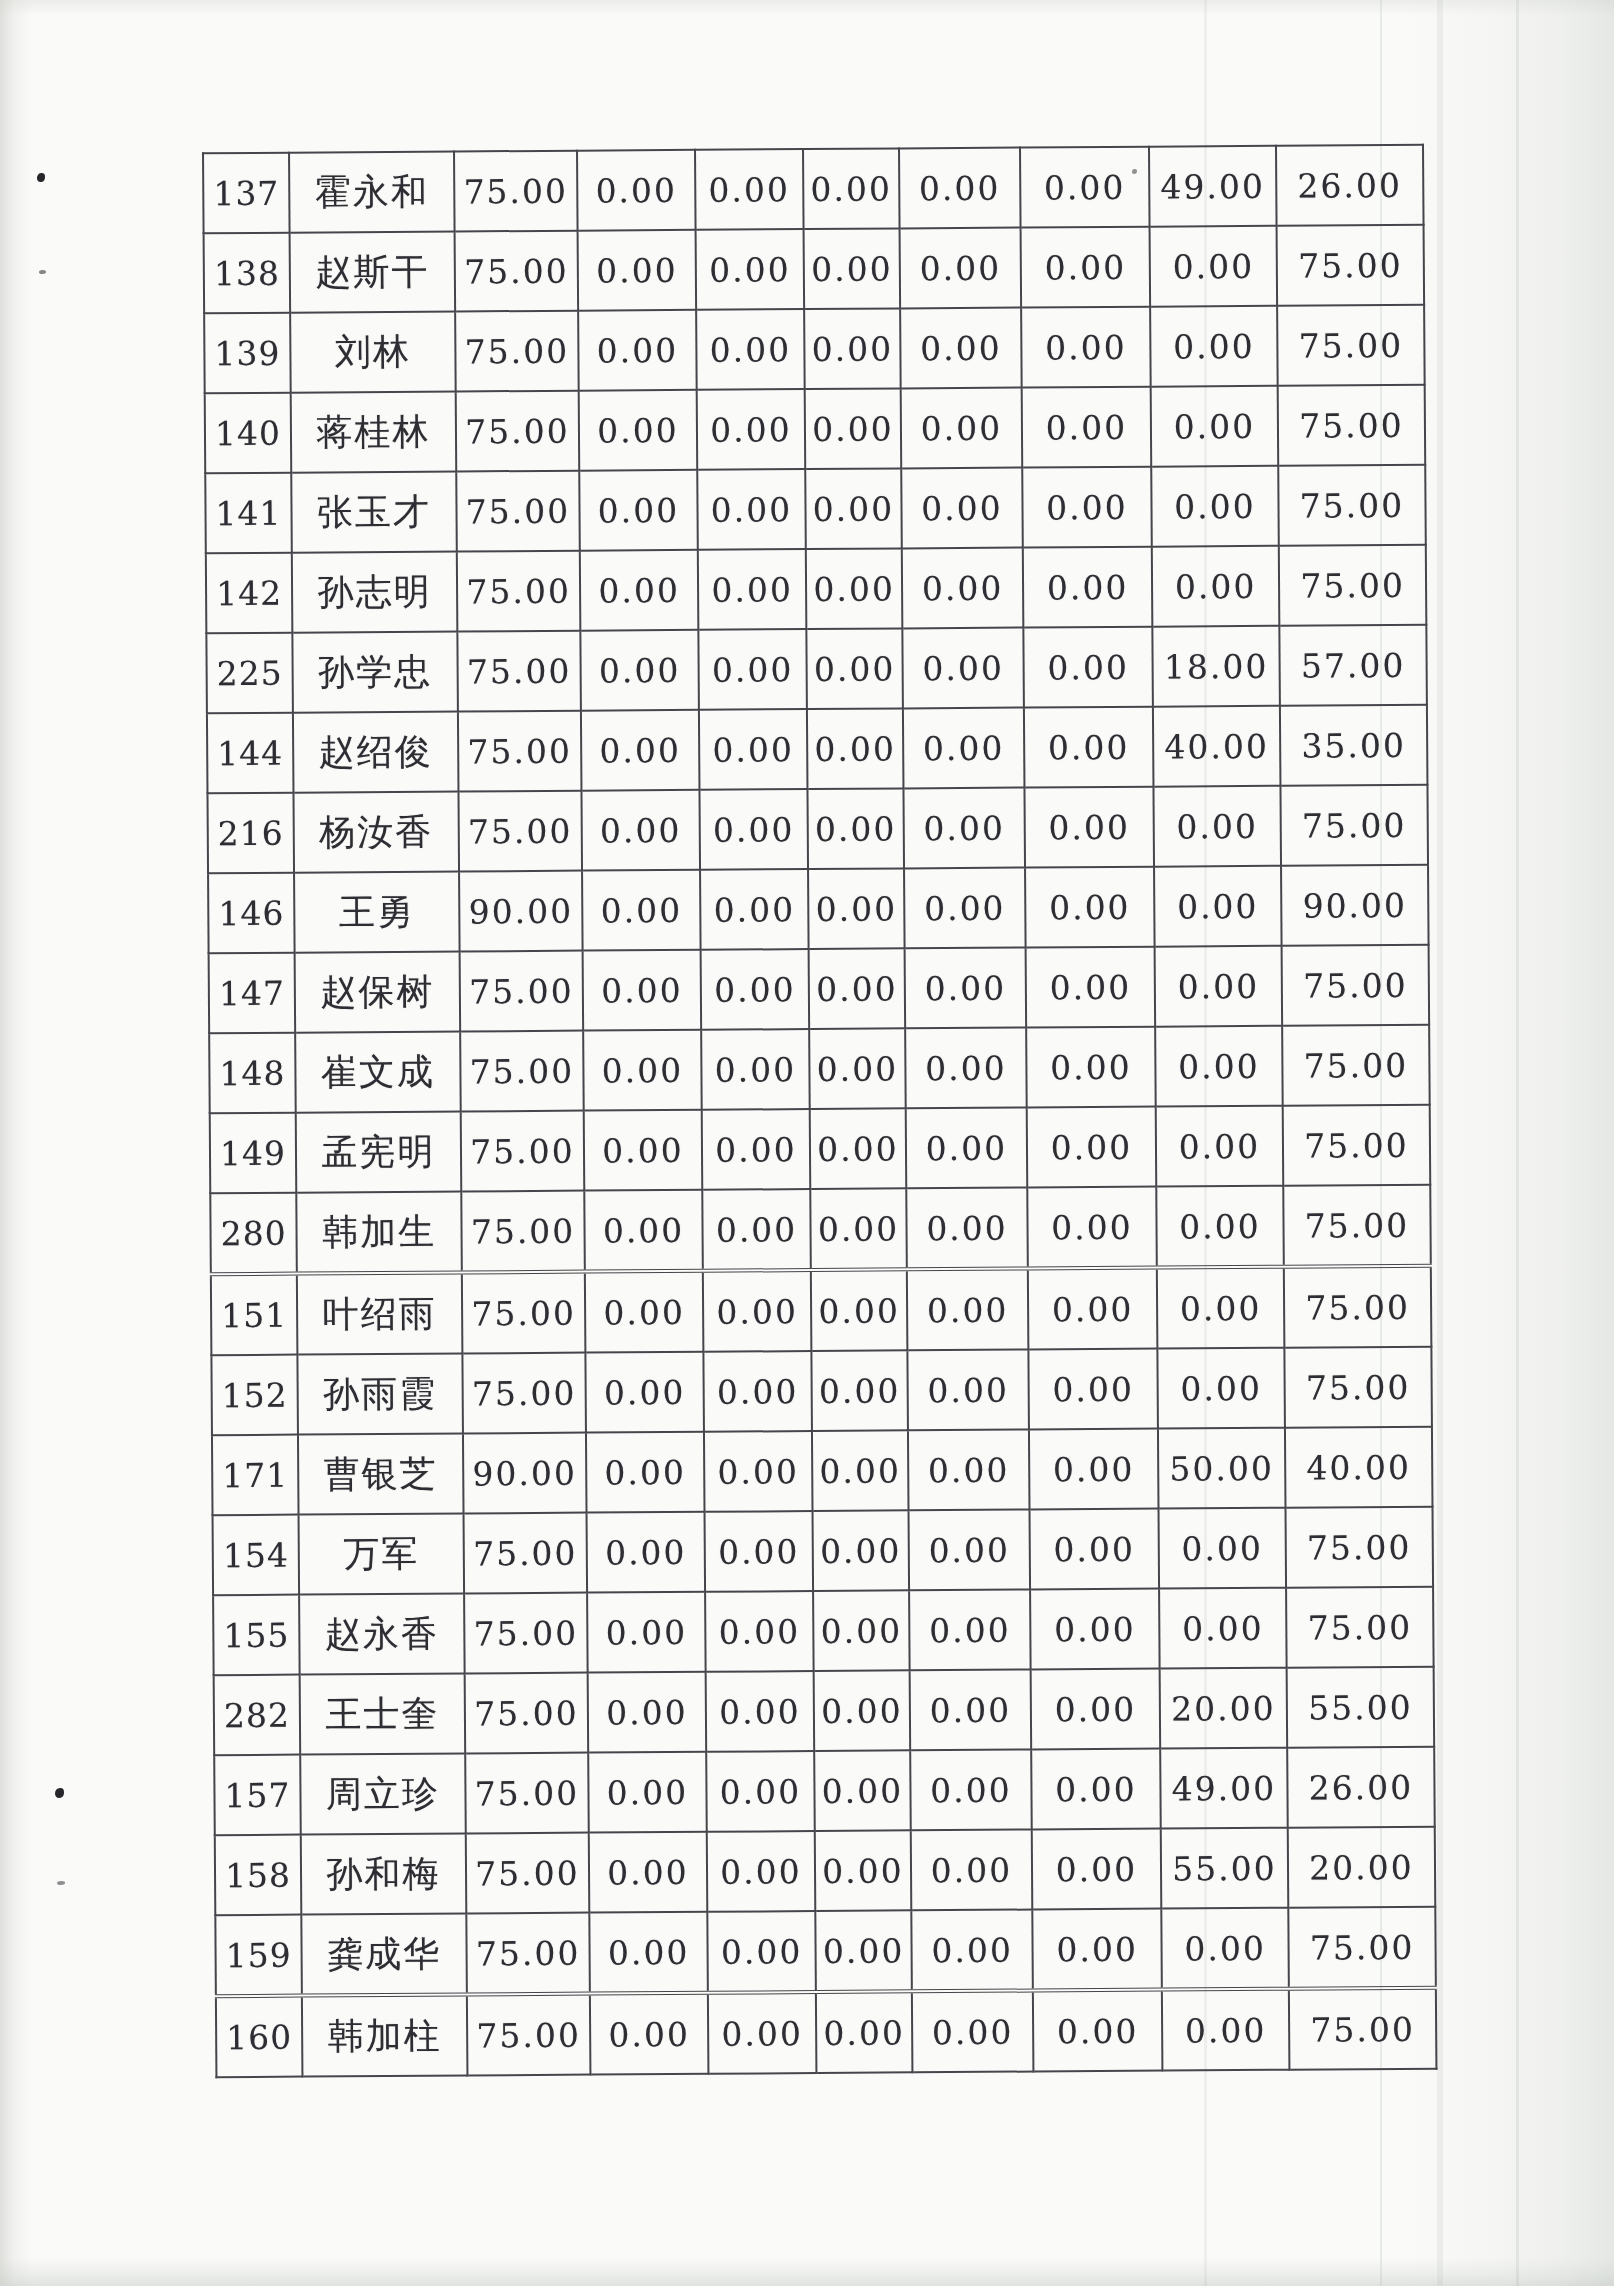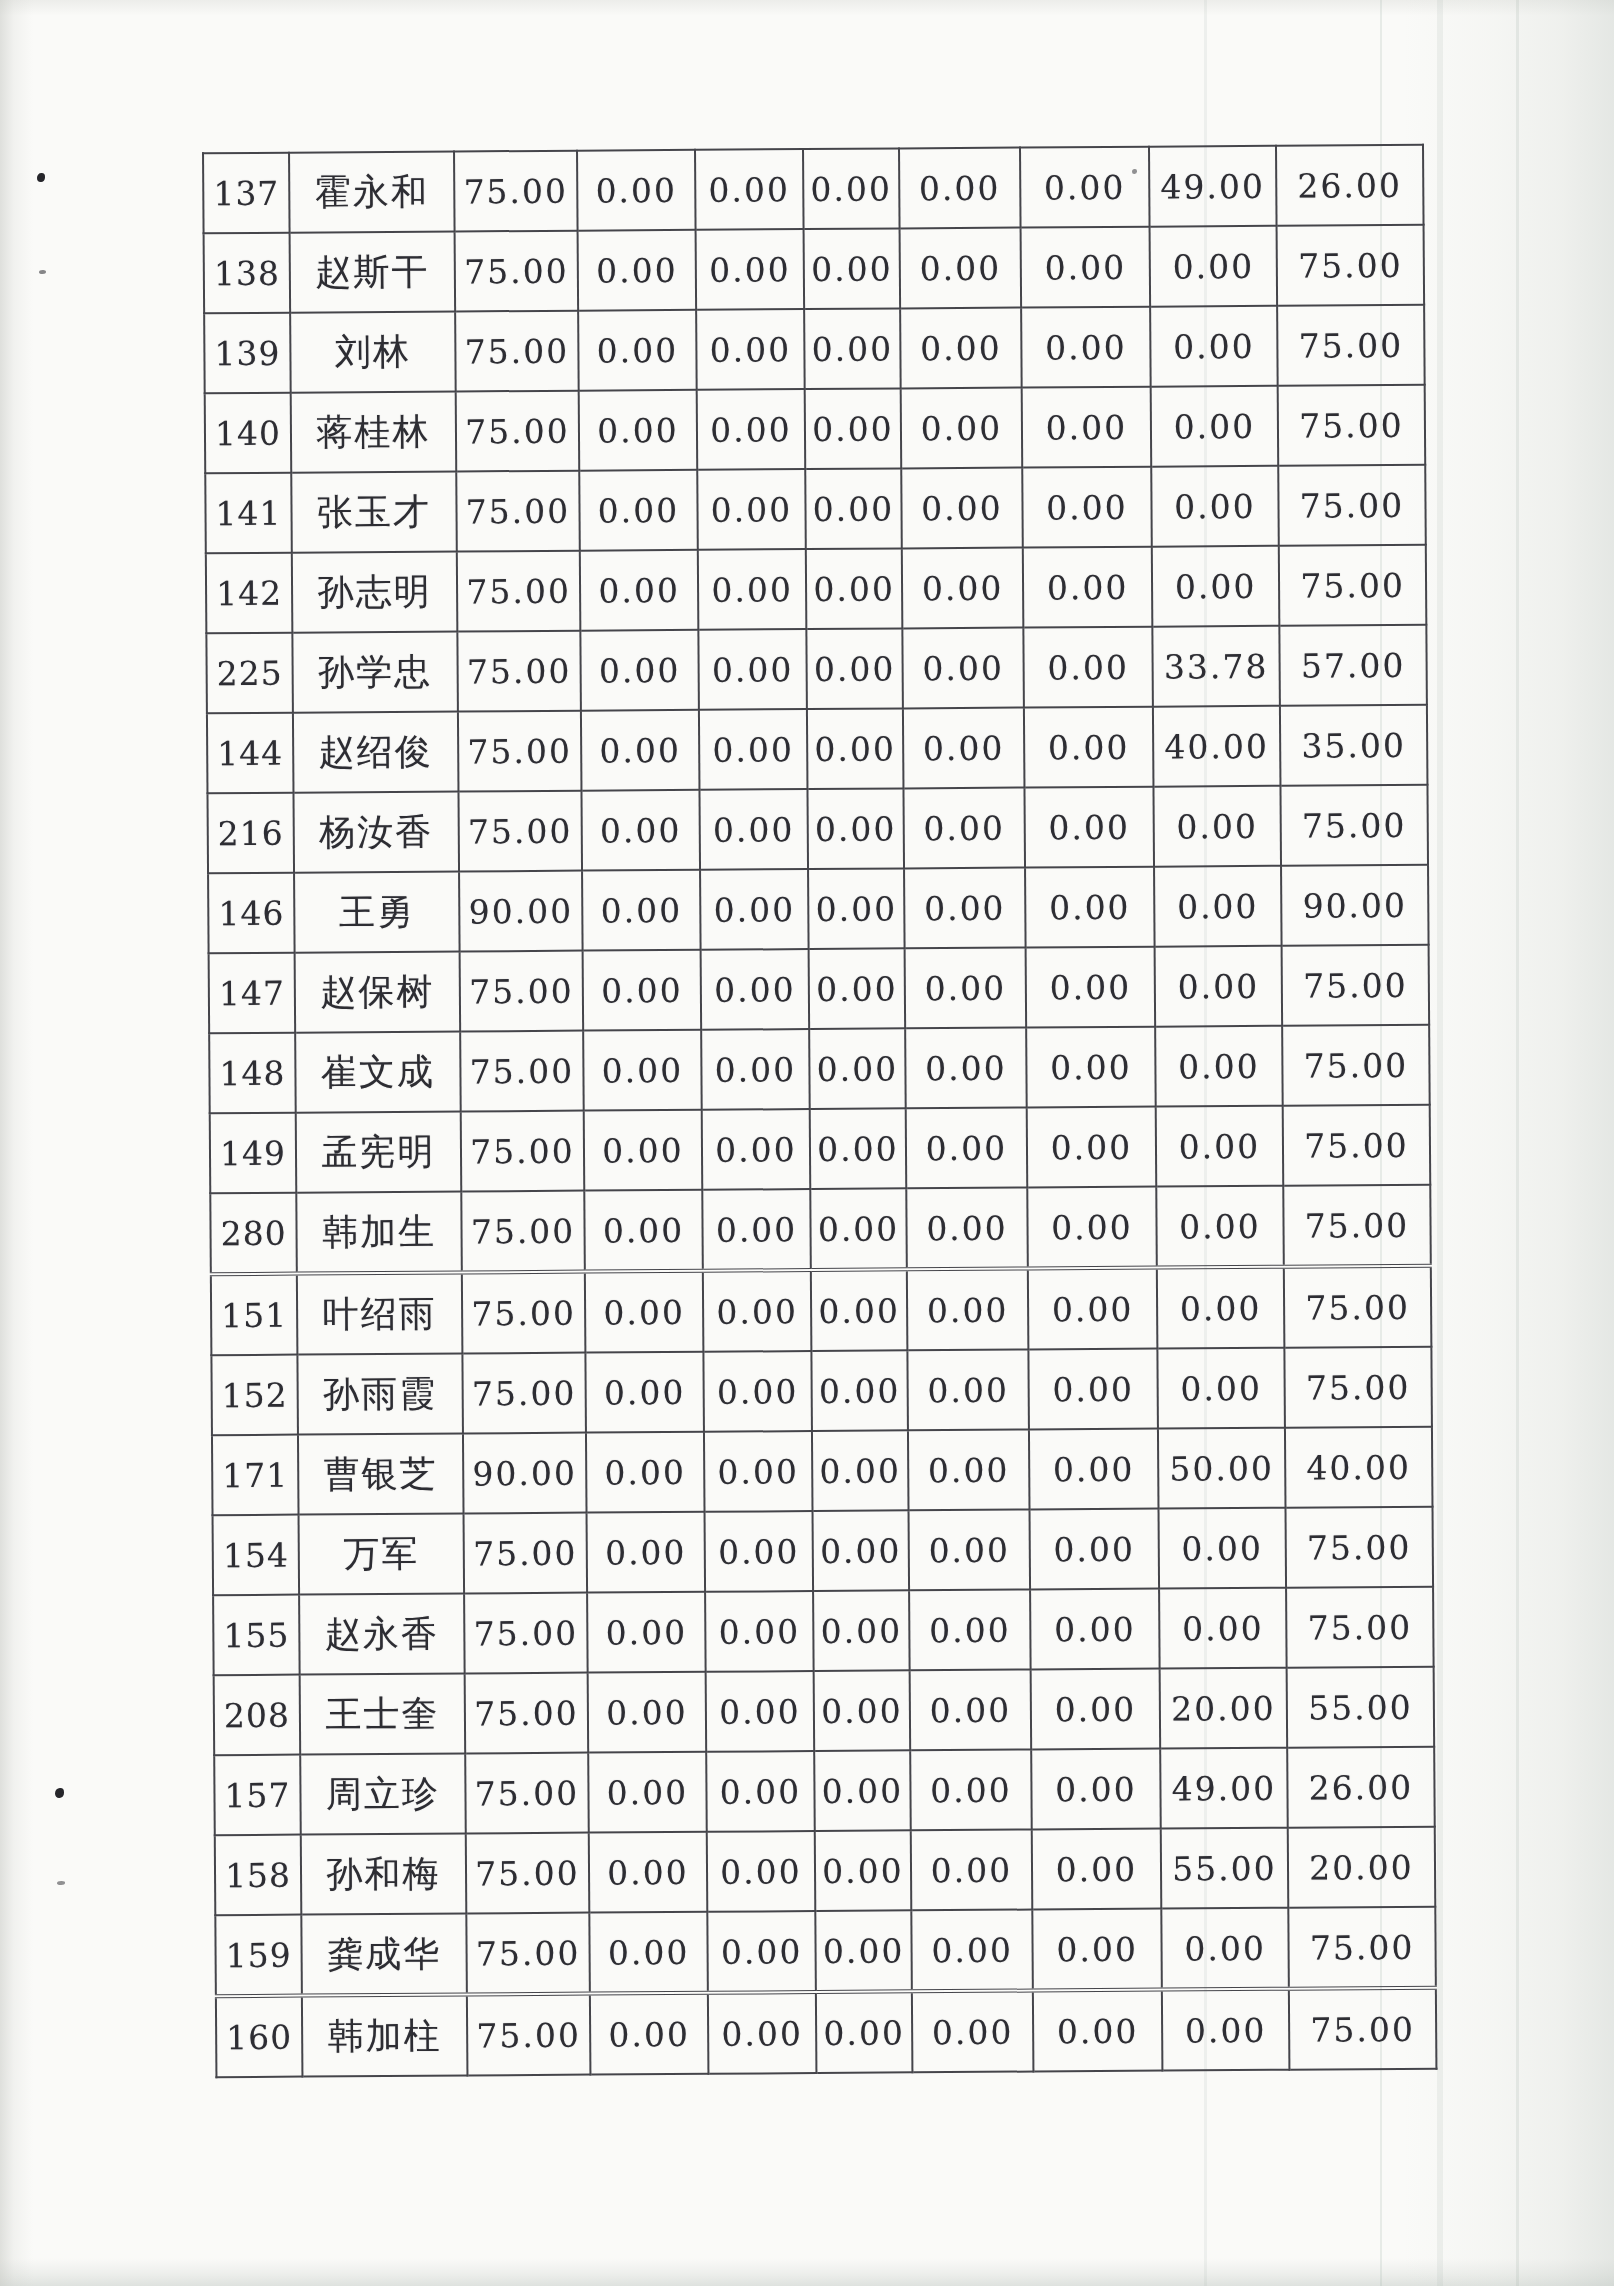--- a/index.html
+++ b/index.html
@@ -165,21 +165,21 @@
           </tr>
           <tr>
             <td class="seq">225</td>
             <td class="name">孙学忠</td>
             <td class="num">75.00</td>
             <td class="num">0.00</td>
             <td class="num">0.00</td>
             <td class="num">0.00</td>
             <td class="num">0.00</td>
             <td class="num">0.00</td>
-            <td class="num">33.78</td>
+            <td class="num">18.00</td>
             <td class="num">57.00</td>
           </tr>
           <tr>
             <td class="seq">144</td>
             <td class="name">赵绍俊</td>
             <td class="num">75.00</td>
             <td class="num">0.00</td>
             <td class="num">0.00</td>
             <td class="num">0.00</td>
             <td class="num">0.00</td>
@@ -313,21 +313,21 @@
             <td class="num">75.00</td>
             <td class="num">0.00</td>
             <td class="num">0.00</td>
             <td class="num">0.00</td>
             <td class="num">0.00</td>
             <td class="num">0.00</td>
             <td class="num">0.00</td>
             <td class="num">75.00</td>
           </tr>
           <tr>
-            <td class="seq">208</td>
+            <td class="seq">282</td>
             <td class="name">王士奎</td>
             <td class="num">75.00</td>
             <td class="num">0.00</td>
             <td class="num">0.00</td>
             <td class="num">0.00</td>
             <td class="num">0.00</td>
             <td class="num">0.00</td>
             <td class="num">20.00</td>
             <td class="num">55.00</td>
           </tr>

